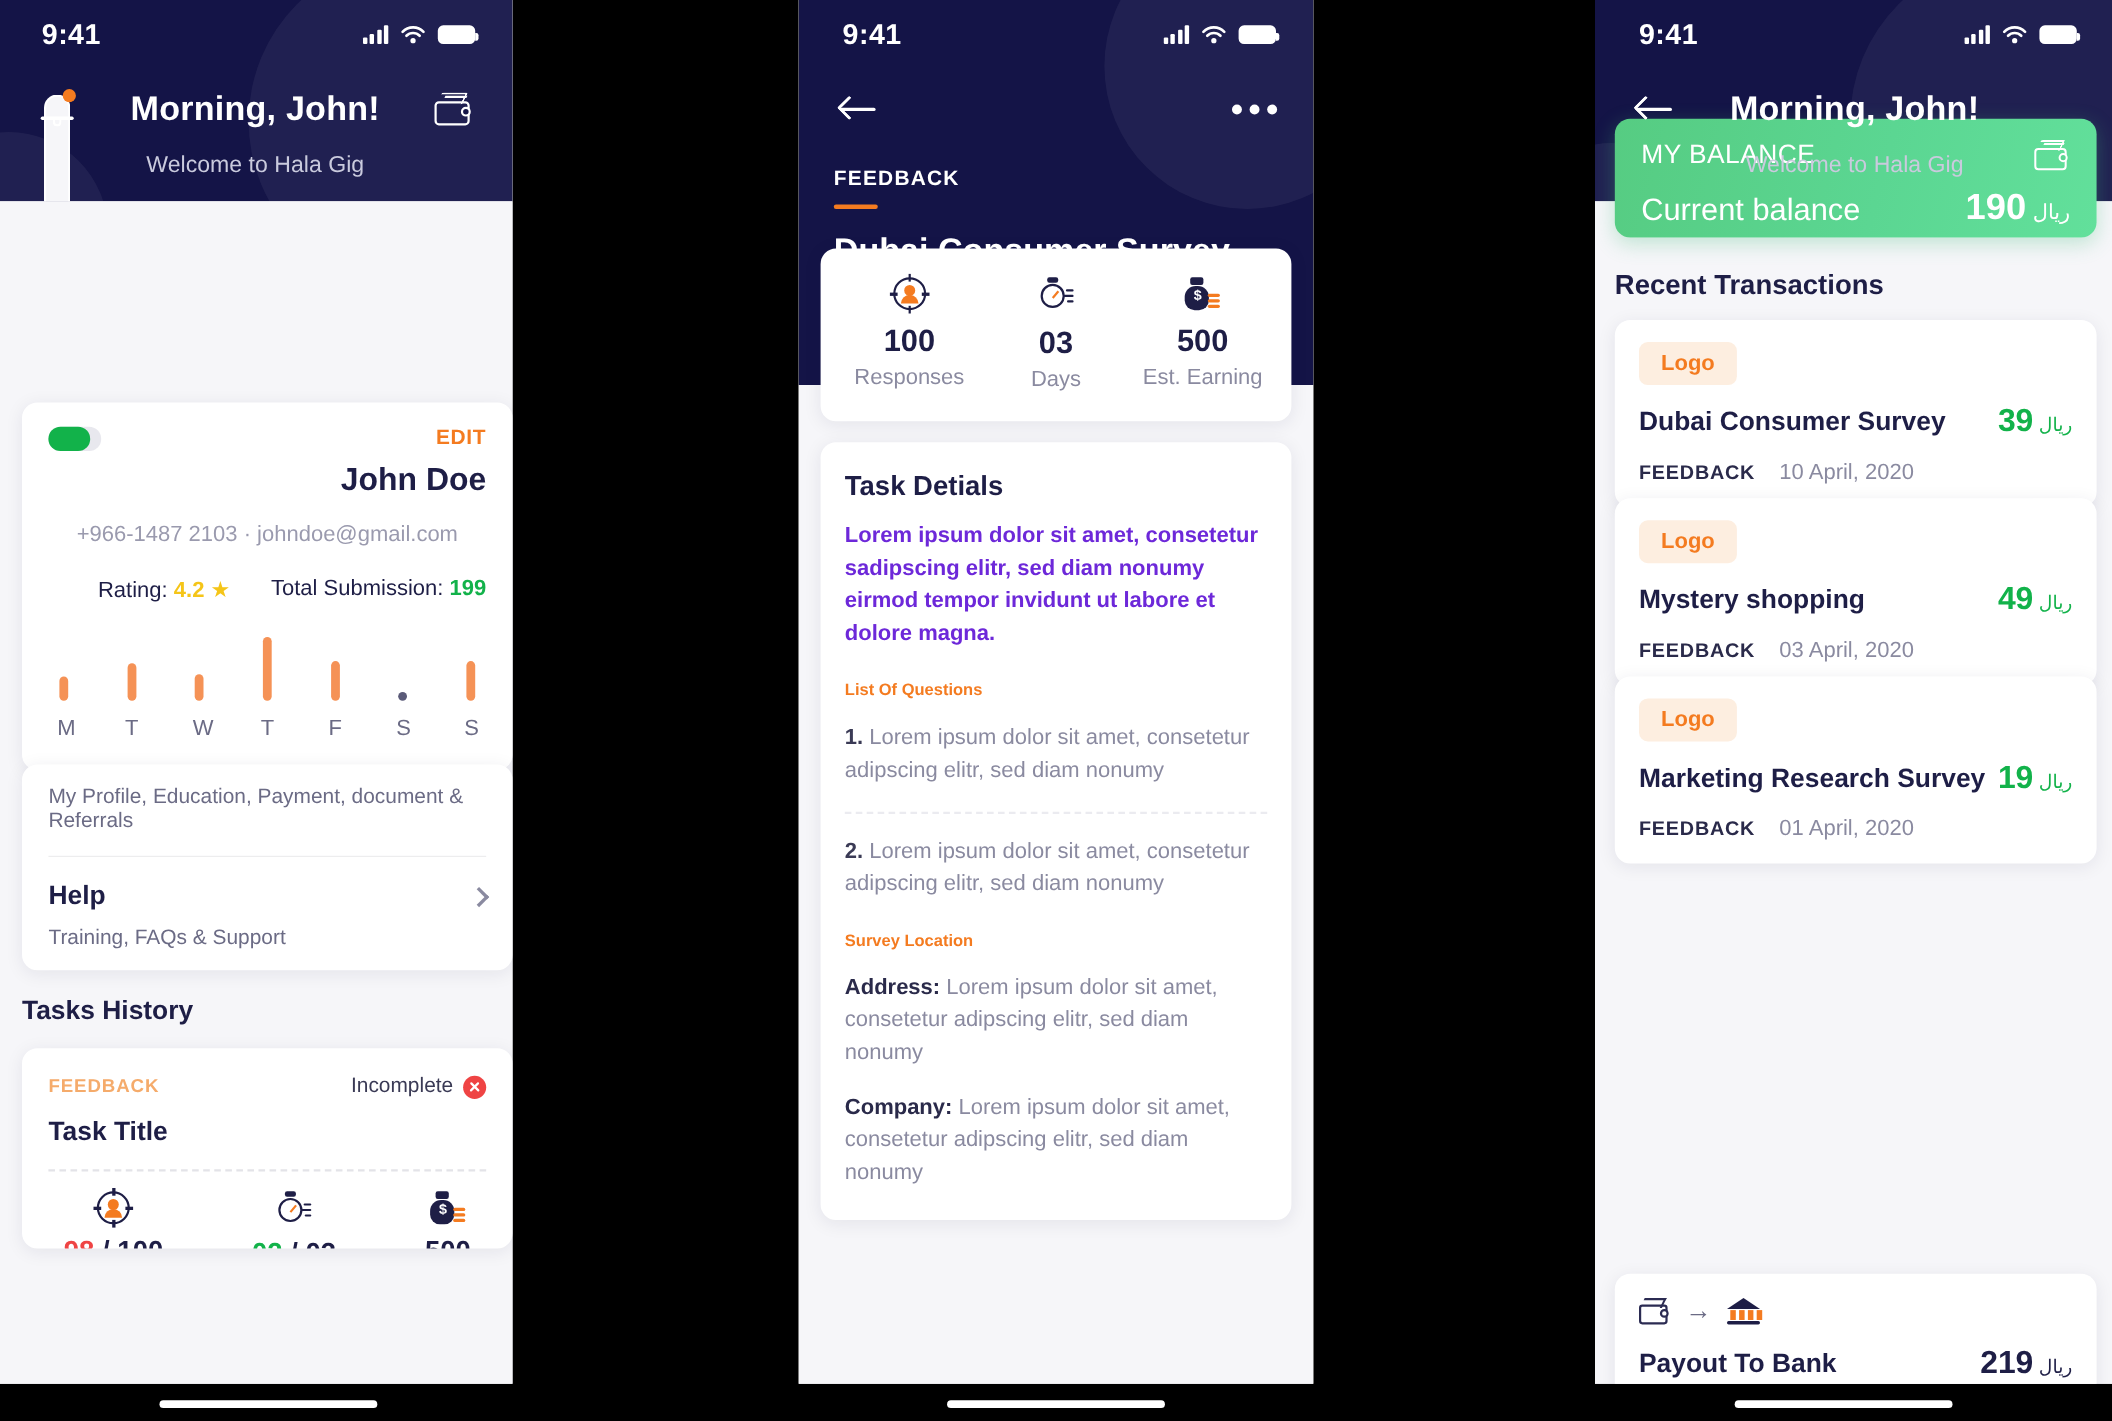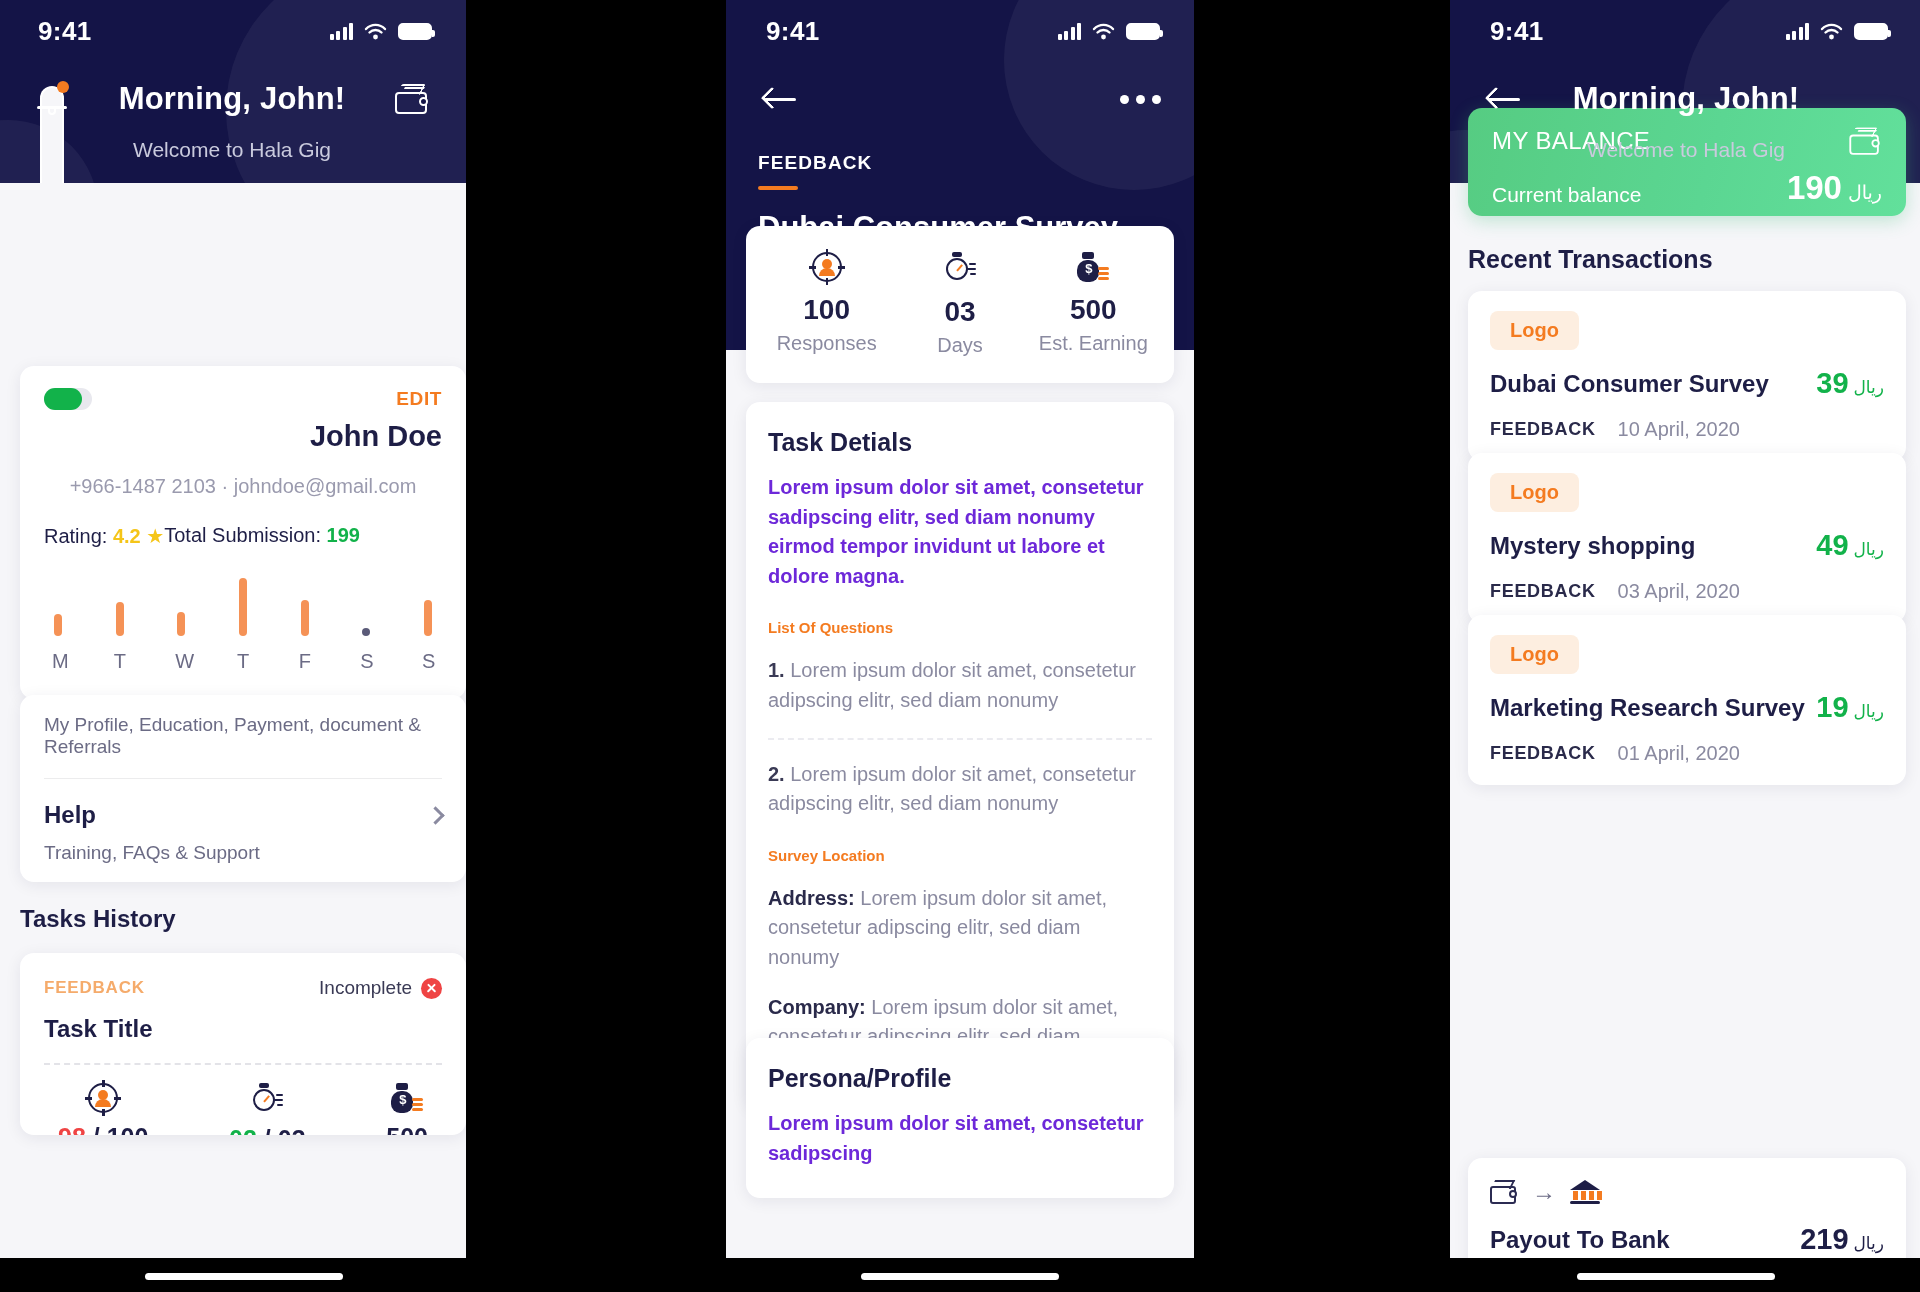--- a/index.html
+++ b/index.html
@@ -181,21 +181,21 @@
     width: 48px; height: 22px; border-radius: 12px; background: #e8e8ee;
     position: relative;
   }
   .toggle::before {
     content:""; position:absolute; left:0; top:0;
     width:38px; height:22px; border-radius:12px; background:#12b24a;
   }
   .edit-link { color:#f47b20; font-weight:bold; font-size:19px; letter-spacing:.6px; cursor:pointer; }
   .pc-name { text-align:right; font-size:29px; font-weight:bold; color:#1e1e46; margin-top:8px; }
   .pc-contact { text-align:center; font-size:20px; color:#9a9aae; margin-top:22px; }
-  .pc-stats { display:flex; justify-content:flex-start; margin-top:26px; font-size:20px; color:#1e1e46; }
+  .pc-stats { display:flex; justify-content:flex-end; margin-top:26px; font-size:20px; color:#1e1e46;gap:37px; }
   .pc-stats .val-rating { color:#f5c518; font-weight:bold; }
   .pc-stats .val-sub { color:#12b24a; font-weight:bold; }
   .star { color:#f5c518; font-size:20px; }
 
   .chart { margin-top: 24px; }
   .chart-bars { display:flex; align-items:flex-end; justify-content:space-between; height:64px; padding: 0 10px; }
   .chart-bars .bar { width:8px; border-radius:5px; background:#f59256; }
   .chart-bars .bar.dot { height:8px; border-radius:50%; width:8px; background:#5a5a78; }
   .chart-labels { display:flex; justify-content:space-between; padding: 0 8px; margin-top:14px; }
   .chart-labels span { font-size:20px; color:#6b6b85; width:12px; text-align:center; }
@@ -256,21 +256,21 @@
   .balance-card {
     position:absolute; left:18px; top:-75px; width:438px; height:108px;
     border-radius:14px;
     background: linear-gradient(105deg,#56cc82 0%,#5bd692 55%,#62e09b 100%);
     padding: 18px 24px; color:#fff;
     box-shadow: 0 5px 18px rgba(70,190,125,0.3);
   }
   .bc-top { display:flex; align-items:center; justify-content:space-between; }
   .bc-lbl { font-size:24px; letter-spacing:.4px; }
   .bc-bot { display:flex; align-items:flex-end; justify-content:space-between; margin-top:13px; }
-  .bc-cur { font-size:21px; }
+  .bc-cur { font-size:28px; }
   .bc-amt { font-size:33px; font-weight:bold; display:flex; align-items:baseline; gap:6px; }
   .bc-amt .sym { font-size:19px; font-weight:normal; }
 
   .rt-h { position:absolute; left:18px; top:62px; font-size:25px; font-weight:bold; color:#1e1e46; }
   .tx { position:absolute; left:18px; width:438px; padding: 20px 22px 20px 22px; }
   .tx-logo {
     display:inline-block; background:#fdeee0; color:#f47b20;
     font-size:20px; font-weight:bold; border-radius:8px; padding: 8px 20px;
   }
   .tx-row2 { display:flex; align-items:center; justify-content:space-between; margin-top:17px; }
@@ -597,24 +597,20 @@
           <div class="addr">
             <b>Address:</b>
             <span>Lorem ipsum dolor sit amet, consetetur adipscing elitr, sed diam nonumy</span>
           </div>
           <div class="addr">
             <b>Company:</b>
             <span>Lorem ipsum dolor sit amet, consetetur adipscing elitr, sed diam nonumy</span>
           </div>
         </div>
 
-        <div class="card persona-card">
-          <div class="d-h">Persona/Profile</div>
-          <div class="d-p">Lorem ipsum dolor sit amet, consetetur sadipscing</div>
-        </div>
 
       </div>
     </div>
     <div class="home-indicator"></div>
   </div>
 
   <div class="phone p3">
     <div class="screen">
 
       <div class="hdr" style="height:183px;">

